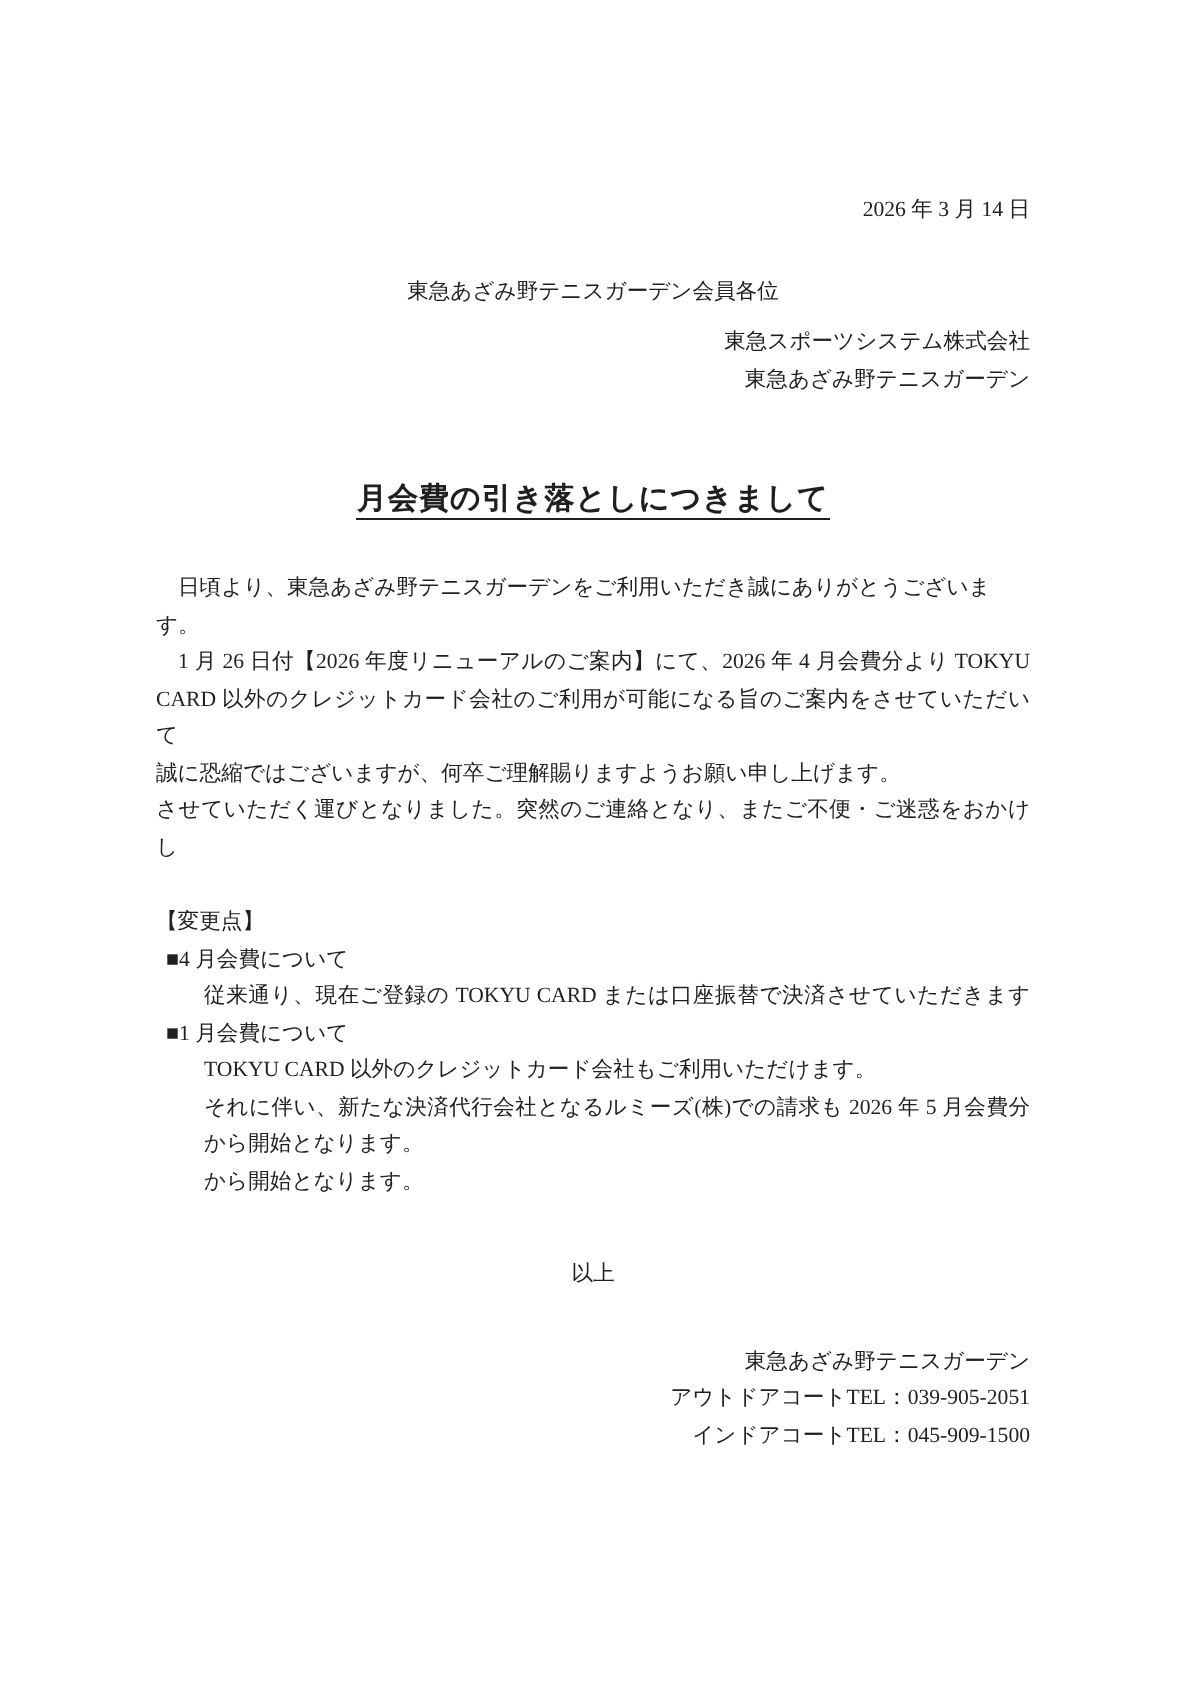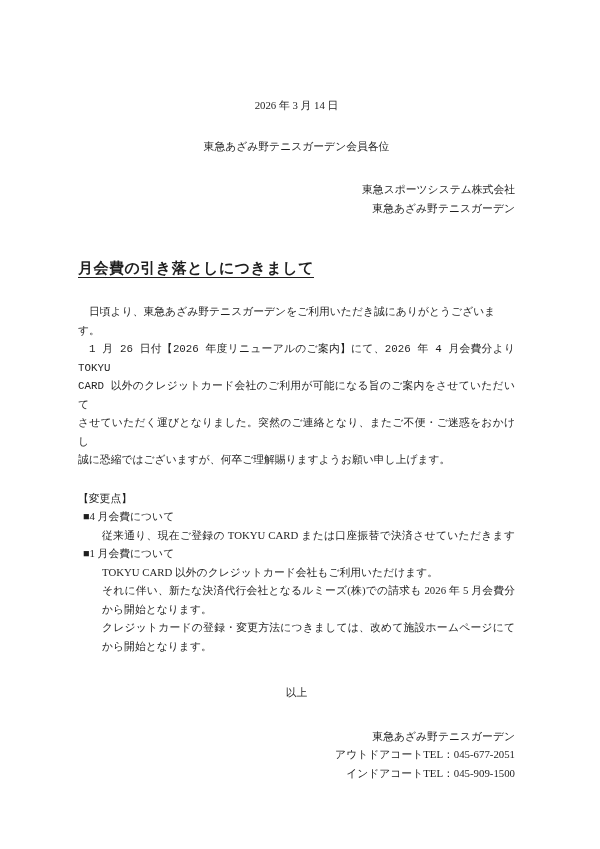--- a/index.html
+++ b/index.html
@@ -10,35 +10,36 @@
     background:#ffffff;
     box-sizing:border-box;
     padding:0 85px 0 78px;
     font-family:"Liberation Serif","DejaVu Serif",serif;
     font-size:10.8px;
     line-height:18.5px;
     color:#1f1f1f;
     overflow:hidden;
   }
   .line{white-space:normal;}
-  .date-line{margin-top:96px;text-align:center;}
+  .date-line{margin-top:96px;text-align:right;}
   .addressee{margin-top:22px;text-align:center;}
-  .sender-block{margin-top:25px;text-align:right;}
+  .sender-block{margin-top:7px;text-align:right;}
   .doc-title{
     margin-top:40px;
+    text-align:center;
     font-size:15px;
     line-height:22px;
     font-weight:600;
     letter-spacing:0.5px;
   }
   .doc-title .u{
     border-bottom:1.2px solid #1f1f1f;
     padding-bottom:1px;
   }
-  .body-block{margin-top:24px;font-family:Liberation Mono, monospace;}
+  .body-block{margin-top:24px;}
   .indent{text-indent:11px;}
   .just{text-align:justify;text-align-last:justify;}
   .changes-block{margin-top:19px;}
   .sec-head{padding-left:5px;}
   .sec-line{padding-left:24px;}
   .closing{margin-top:28px;text-align:center;}
   .footer-block{margin-top:25px;text-align:right;}
   .contact-label{display:inline-block;width:93px;text-align:right;}
 </style>
 </head>
@@ -56,39 +57,38 @@
   </div>
 
   <div class="doc-title">
     <span class="u">月会費の引き落としにつきまして</span>
   </div>
 
   <div class="body-block">
     <div class="line indent">日頃より、東急あざみ野テニスガーデンをご利用いただき誠にありがとうございます。</div>
     <div class="line indent just">1 月 26 日付【2026 年度リニューアルのご案内】にて、2026 年 4 月会費分より TOKYU</div>
     <div class="line just">CARD 以外のクレジットカード会社のご利用が可能になる旨のご案内をさせていただいて</div>
+    <div class="line">誠に恐縮ではございますが、何卒ご理解賜りますようお願い申し上げます。</div>
     <div class="line just">させていただく運びとなりました。突然のご連絡となり、またご不便・ご迷惑をおかけし</div>
-    <div class="line">誠に恐縮ではございますが、何卒ご理解賜りますようお願い申し上げます。</div>
   </div>
 
   <div class="changes-block">
     <div class="line">【変更点】</div>
 
     <div class="line sec-head">■4 月会費について</div>
     <div class="line sec-line just">従来通り、現在ご登録の TOKYU CARD または口座振替で決済させていただきます</div>
 
     <div class="line sec-head">■1 月会費について</div>
     <div class="line sec-line">TOKYU CARD 以外のクレジットカード会社もご利用いただけます。</div>
     <div class="line sec-line just">それに伴い、新たな決済代行会社となるルミーズ(株)での請求も 2026 年 5 月会費分</div>
     <div class="line sec-line">から開始となります。</div>
-    <div class="line sec-line just">クレジットカードの登録・変更方法につきましては、改めて施設ホームページにて</div>
     <div class="line sec-line">から開始となります。</div>
   </div>
 
   <div class="line closing">以上</div>
 
   <div class="footer-block">
     <div class="line">東急あざみ野テニスガーデン</div>
-    <div class="line"><span class="contact-label">アウトドアコート</span><span>TEL：045-677-2051</span></div>
+    <div class="line"><span class="contact-label">アウトドアコート</span><span>TEL：039-905-2051</span></div>
     <div class="line"><span class="contact-label">インドアコート</span><span>TEL：045-909-1500</span></div>
   </div>
 
 </div>
 
 </body></html>

